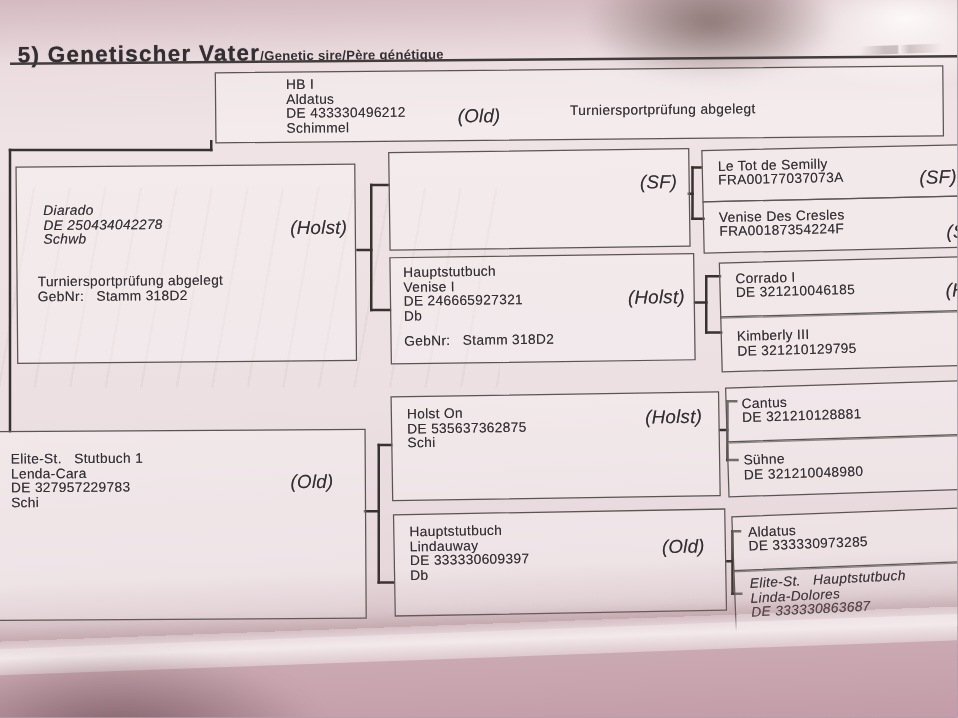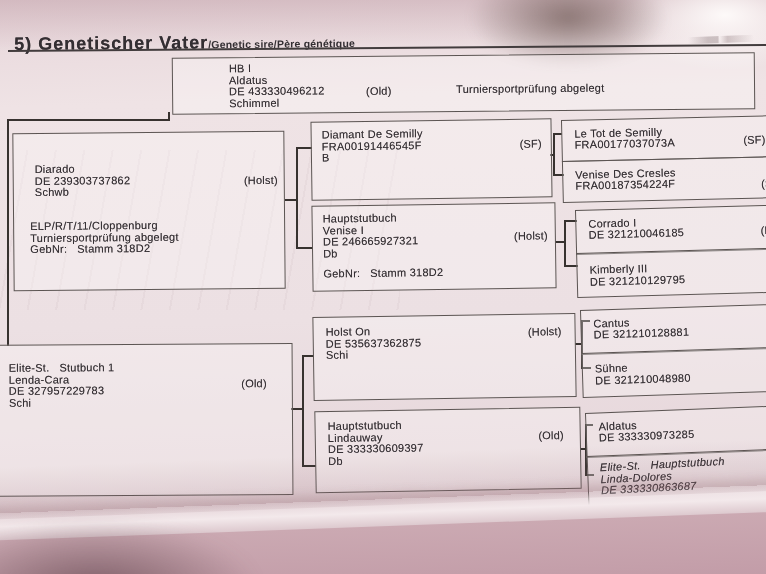--- a/index.html
+++ b/index.html
@@ -47,21 +47,21 @@
     text-shadow:0 0 0.6px rgba(40,36,40,0.7);}
   #titleSub{display:inline;font-size:10.5px;font-weight:bold;letter-spacing:0.2px;}
   #titleRule{position:absolute;left:8px;top:50px;width:758px;height:1.6px;background:#423c3d;
     transform:rotate(-0.45deg);transform-origin:left top;}
   .box{position:absolute;border:1.4px solid #5b5452;background:rgba(252,248,248,0.35);
     box-sizing:border-box;}
   .cellgroup{position:absolute;box-sizing:border-box;}
   .cell{position:relative;border:1.3px solid #5b5452;background:rgba(252,248,248,0.3);
     box-sizing:border-box;margin-top:-1.3px;}
   .abs{position:absolute;}
-  .region{font-size:11px;letter-spacing:0.2px;text-shadow:0 0 0.5px rgba(51,46,50,0.5);}
+  .region{font-size:15px;letter-spacing:0.2px;text-shadow:0 0 0.5px rgba(51,46,50,0.5);font-style:italic;}
   .wire{position:absolute;background:#37322f;}
   #subjectBox{left:172px;top:55px;width:583px;height:57px;transform:rotate(-0.55deg);}
   #sireBox{left:13px;top:132px;width:272px;height:158px;transform:rotate(-0.5deg);}
   #damBox{left:-8px;top:344px;width:301px;height:152px;transform:rotate(-0.35deg);}
   #g2a{left:311px;top:120px;width:241px;height:79px;transform:rotate(-0.8deg);}
   #g2b{left:312px;top:204px;width:244px;height:86px;transform:rotate(-0.8deg);}
   #g2c{left:313px;top:315px;width:263px;height:84px;transform:rotate(-0.9deg);}
   #g2d{left:315px;top:409px;width:266px;height:82px;transform:rotate(-1deg);}
   #gpA{left:561px;top:121px;width:215px;transform:rotate(-1.3deg);transform-origin:left top;}
   #gpB{left:575px;top:211px;width:201px;transform:rotate(-1.5deg);transform-origin:left top;}
@@ -128,49 +128,43 @@
       <div class="ln">DE 433330496212</div>
       <div class="ln">Schimmel</div>
     </div>
     <div class="abs region" style="left:193px;top:28px;">(Old)</div>
     <div class="abs" style="left:283px;top:28px;">
       <div class="ln">Turniersportprüfung abgelegt</div>
     </div>
   </div>
 
   <div id="sireBox" class="box ink">
-    <div class="abs" style="left:21px;top:30px;">
+    <div class="abs" style="left:21px;top:30px;font-style:italic;">
       <div class="ln">Diarado</div>
-      <div class="ln">DE 239303737862</div>
+      <div class="ln">DE 250434042278</div>
       <div class="ln">Schwb</div>
     </div>
     <div class="abs region" style="right:6px;top:42px;">(Holst)</div>
     <div class="abs" style="left:16px;top:87px;">
-      <div class="ln">ELP/R/T/11/Cloppenburg</div>
       <div class="ln">Turniersportprüfung abgelegt</div>
       <div class="ln">GebNr:   Stamm 318D2</div>
     </div>
   </div>
 
   <div id="damBox" class="box ink">
     <div class="abs" style="left:16px;top:17px;">
       <div class="ln">Elite-St.   Stutbuch 1</div>
       <div class="ln">Lenda-Cara</div>
       <div class="ln">DE 327957229783</div>
       <div class="ln">Schi</div>
     </div>
     <div class="abs region" style="right:25px;top:33px;">(Old)</div>
   </div>
 
   <div id="g2a" class="box ink">
-    <div class="abs" style="left:10px;top:7px;">
-      <div class="ln">Diamant De Semilly</div>
-      <div class="ln">FRA00191446545F</div>
-      <div class="ln">B</div>
-    </div>
     <div class="abs region" style="right:9px;top:18px;">(SF)</div>
   </div>
 
   <div id="g2b" class="box ink">
     <div class="abs" style="left:10px;top:7px;">
       <div class="ln">Hauptstutbuch</div>
       <div class="ln">Venise I</div>
       <div class="ln">DE 246665927321</div>
       <div class="ln">Db</div>
     </div>

